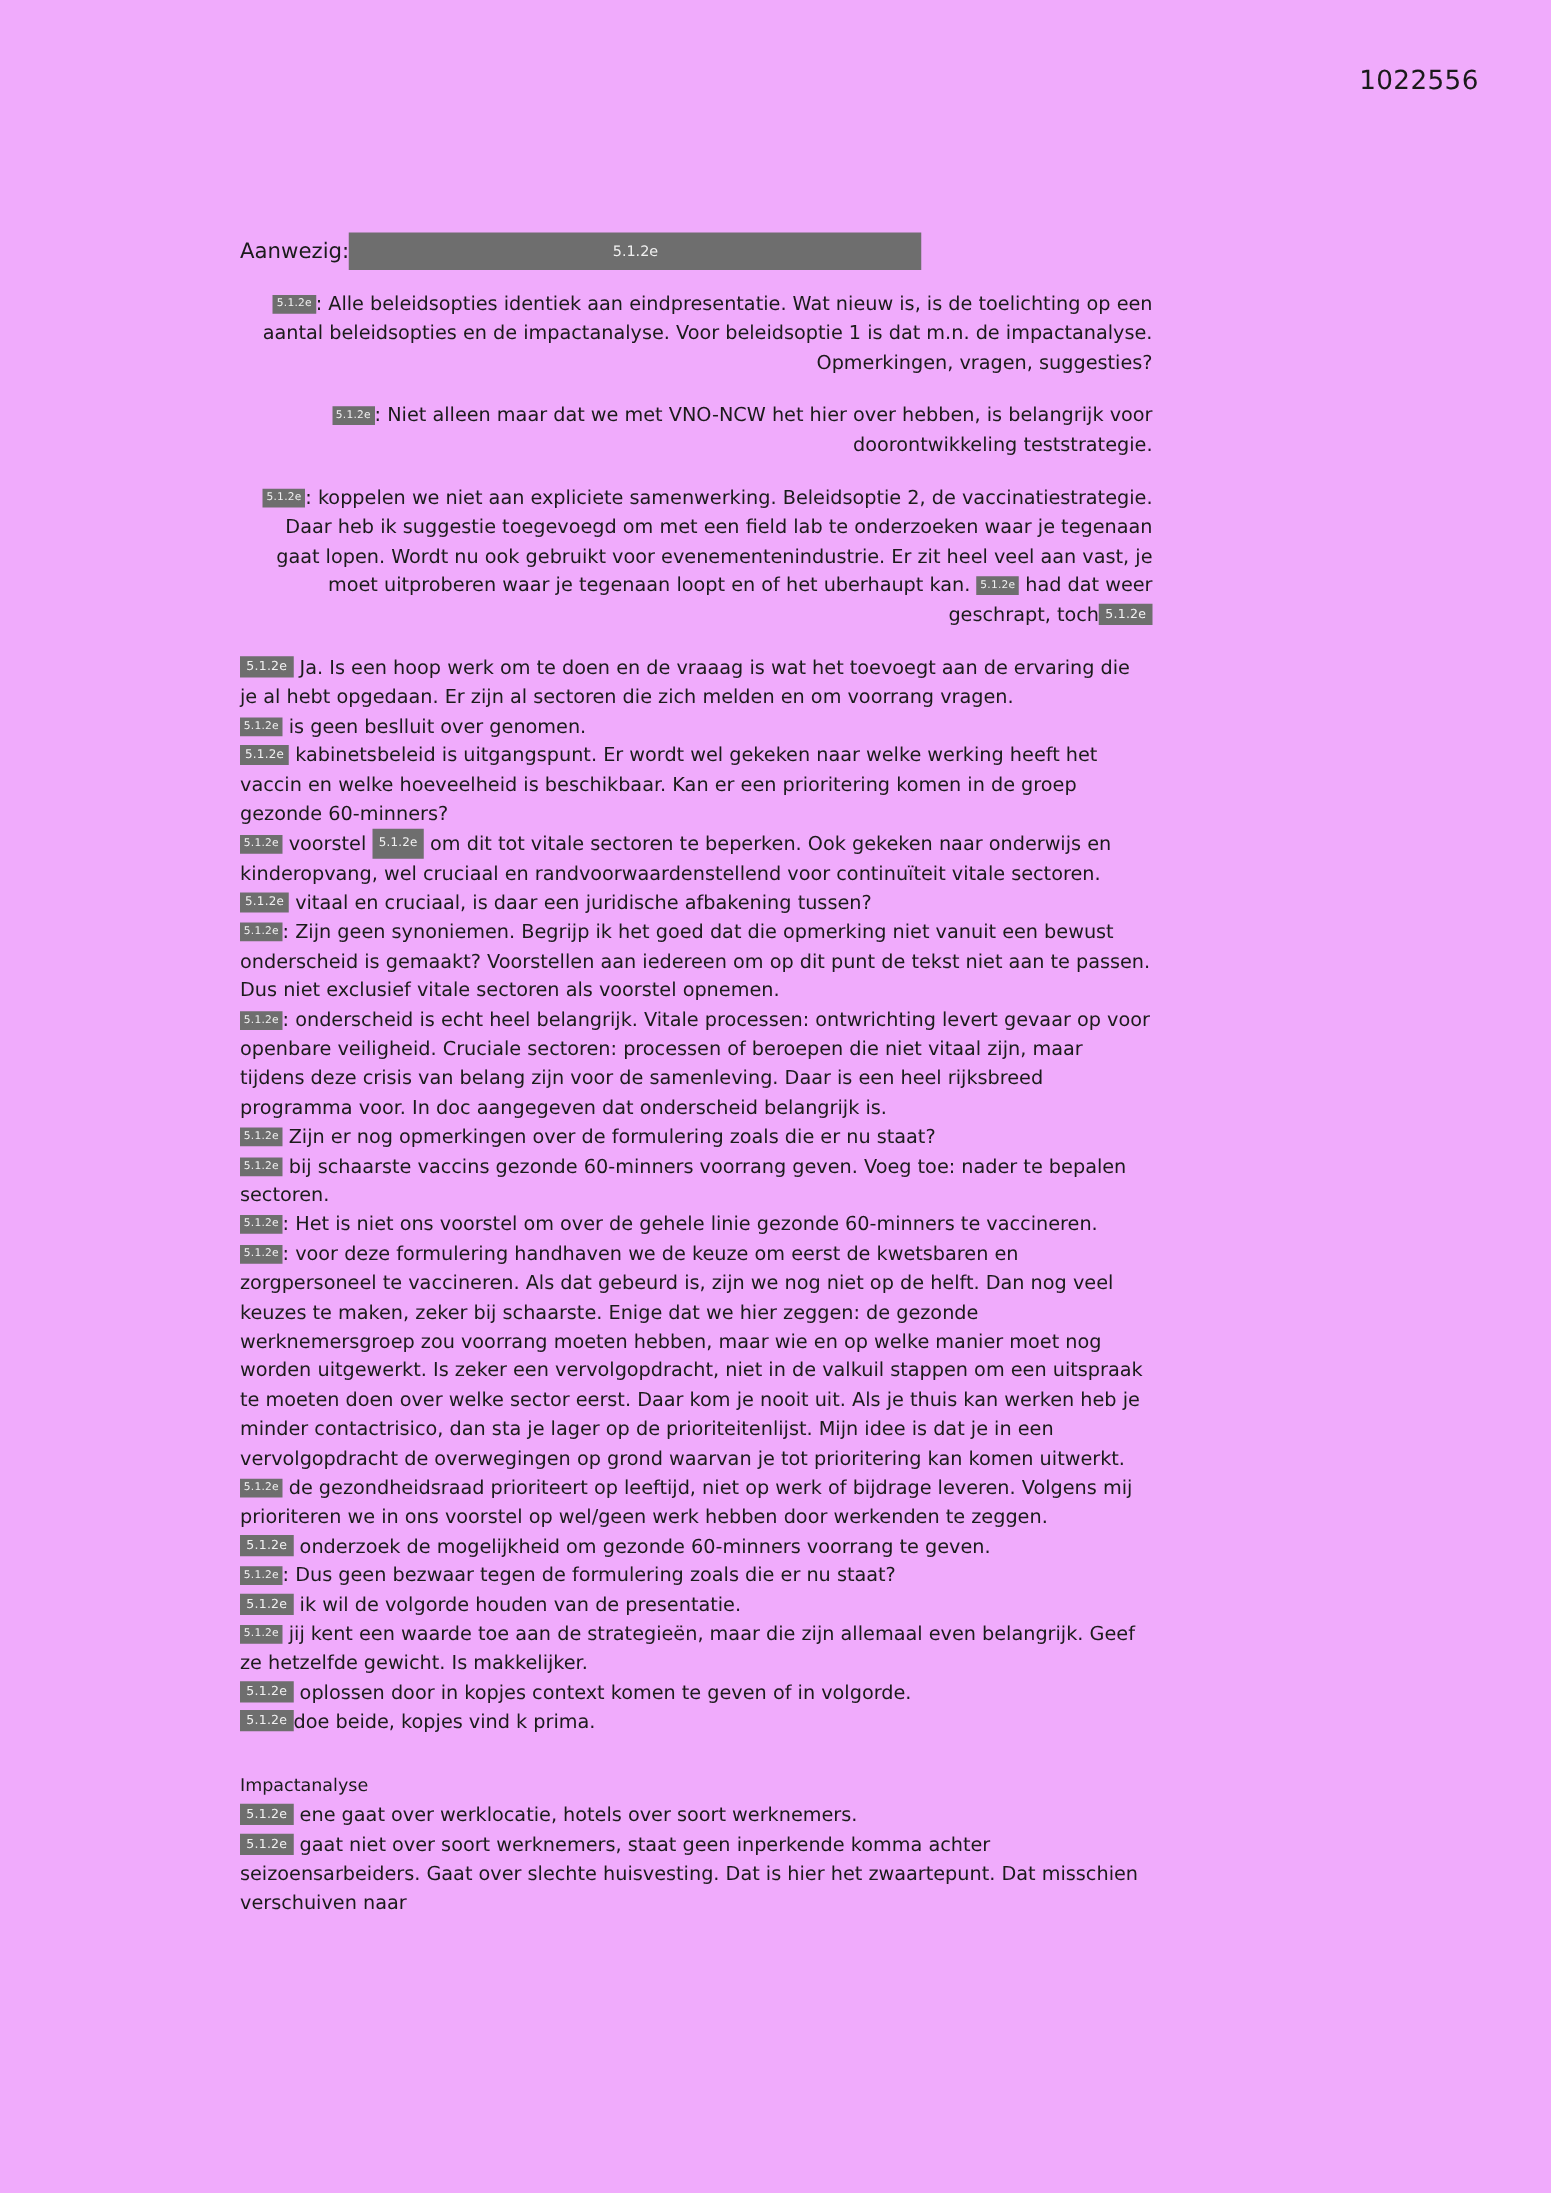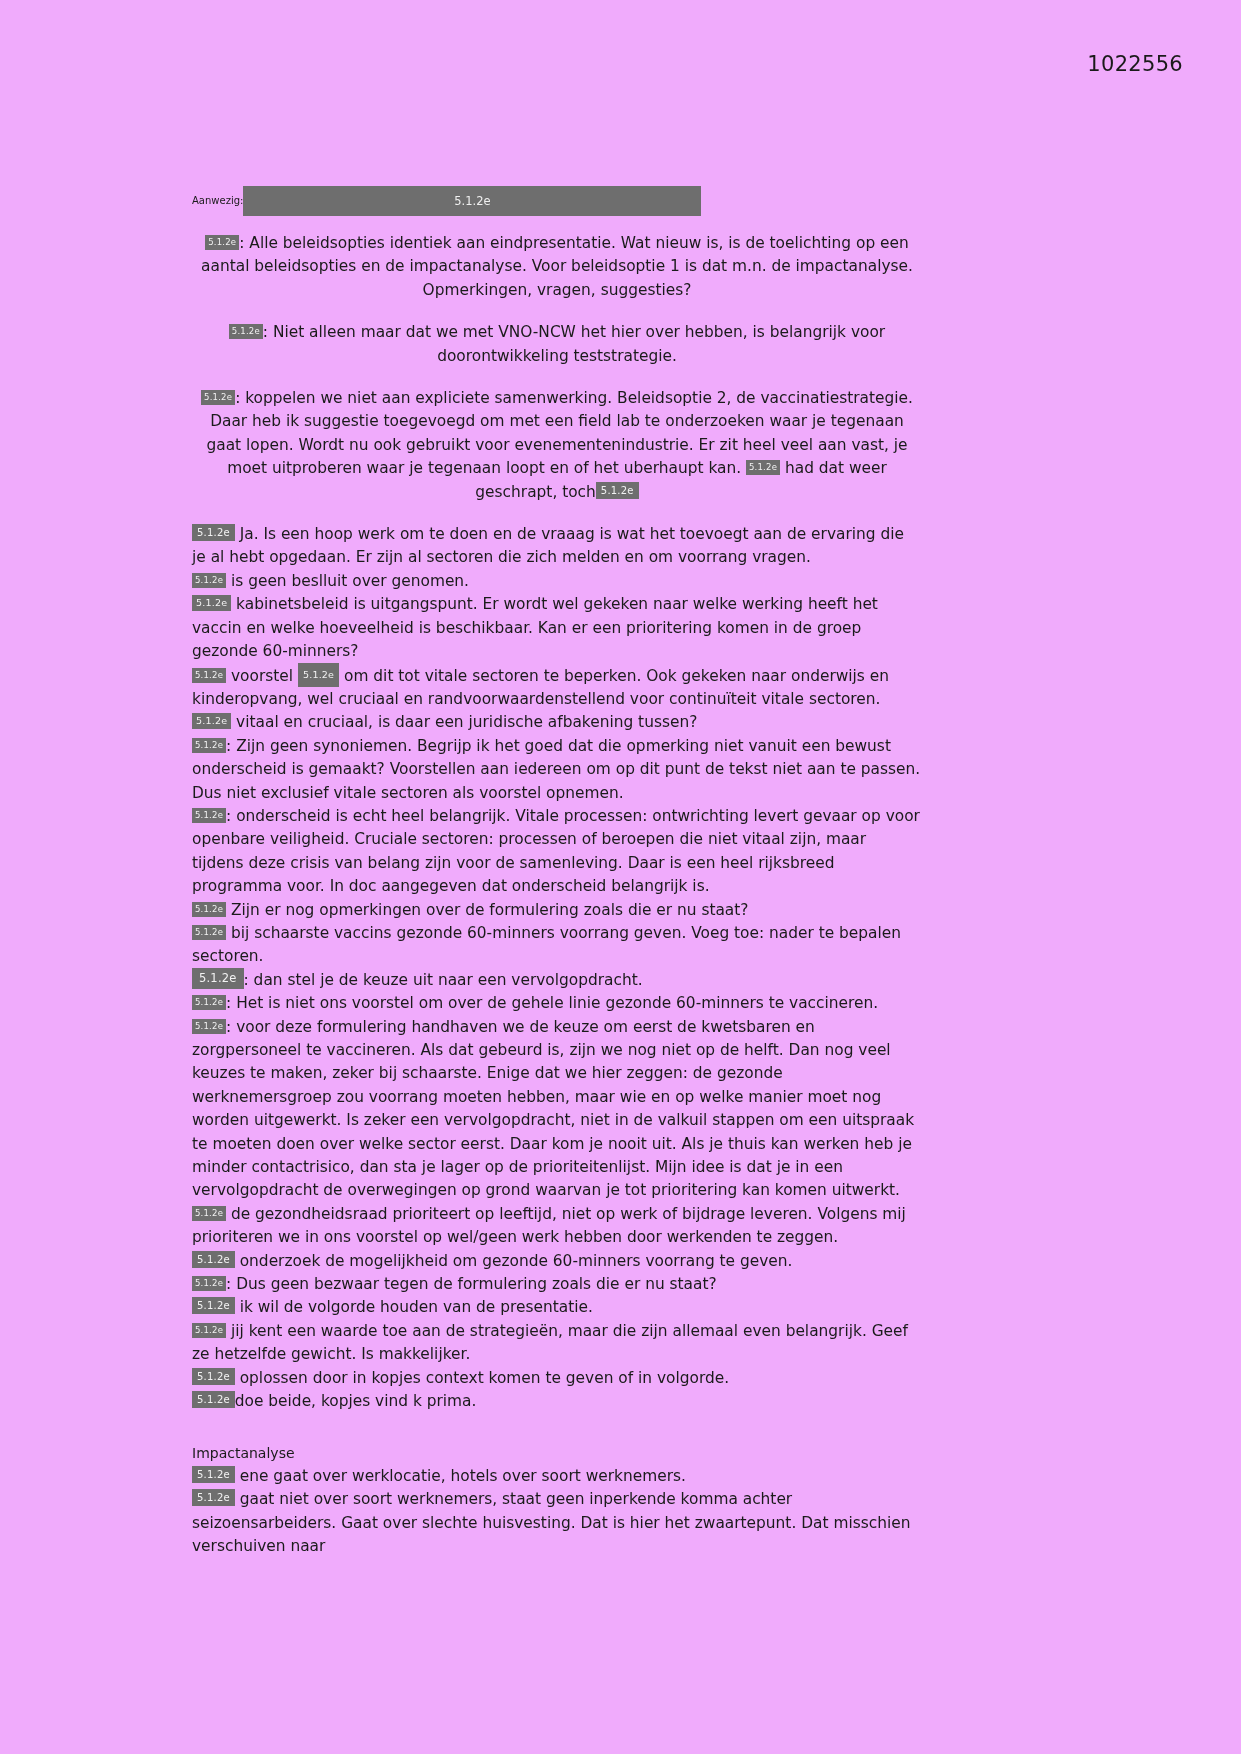--- a/index.html
+++ b/index.html
@@ -58,40 +58,40 @@
 
   
   .attend-row {
     display: block;
     height: 32px;
     margin-bottom: 14px;
     white-space: nowrap;
   }
   .attend-label {
     display: inline-block;
-    font-size: 10px;
+    font-size: 17px;
     line-height: 30px;
     vertical-align: top;
     color: #1b1b1b;
   }
   .attend-bar {
     display: inline-block;
     width: 458px;
     height: 30px;
     background: #6e6e6e;
     color: #f0f0f0;
     font-size: 11.5px;
     line-height: 30px;
     text-align: center;
     vertical-align: top;
   }
 
   p.para {
     margin: 0 0 19px 0;
-    text-align: center;
+    text-align: right;
   }
   p.tight {
     margin: 0 0 0 0;
   }
   .block-tight p.tight { margin: 0; }
 
   .section-gap { height: 28px; }
 
   .impact-head {
     margin: 0 0 0 0;
@@ -131,21 +131,20 @@
       <p class="tight"><span class="redaction">5.1.2e</span><span> vitaal en cruciaal, is daar een juridische afbakening tussen?</span></p>
 
       <p class="tight"><span class="redaction r-sm">5.1.2e</span><span>: Zijn geen synoniemen. Begrijp ik het goed dat die opmerking niet vanuit een bewust onderscheid is gemaakt? Voorstellen aan iedereen om op dit punt de tekst niet aan te passen. Dus niet exclusief vitale sectoren als voorstel opnemen.</span></p>
 
       <p class="tight"><span class="redaction r-sm">5.1.2e</span><span>: onderscheid is echt heel belangrijk. Vitale processen: ontwrichting levert gevaar op voor openbare veiligheid. Cruciale sectoren: processen of beroepen die niet vitaal zijn, maar tijdens deze crisis van belang zijn voor de samenleving. Daar is een heel rijksbreed programma voor. In doc aangegeven dat onderscheid belangrijk is.</span></p>
 
       <p class="tight"><span class="redaction r-sm">5.1.2e</span><span> Zijn er nog opmerkingen over de formulering zoals die er nu staat?</span></p>
 
       <p class="tight"><span class="redaction r-sm">5.1.2e</span><span> bij schaarste vaccins gezonde 60-minners voorrang geven. Voeg toe: nader te bepalen sectoren.</span></p>
 
-      <p class="tight"><span class="redaction r-lg">5.1.2e</span><span>: dan stel je de keuze uit naar een vervolgopdracht.</span></p>
 
       <p class="tight"><span class="redaction r-sm">5.1.2e</span><span>: Het is niet ons voorstel om over de gehele linie gezonde 60-minners te vaccineren.</span></p>
 
       <p class="tight"><span class="redaction r-sm">5.1.2e</span><span>: voor deze formulering handhaven we de keuze om eerst de kwetsbaren en zorgpersoneel te vaccineren. Als dat gebeurd is, zijn we nog niet op de helft. Dan nog veel keuzes te maken, zeker bij schaarste. Enige dat we hier zeggen: de gezonde werknemersgroep zou voorrang moeten hebben, maar wie en op welke manier moet nog worden uitgewerkt. Is zeker een vervolgopdracht, niet in de valkuil stappen om een uitspraak te moeten doen over welke sector eerst. Daar kom je nooit uit. Als je thuis kan werken heb je minder contactrisico, dan sta je lager op de prioriteitenlijst. Mijn idee is dat je in een vervolgopdracht de overwegingen op grond waarvan je tot prioritering kan komen uitwerkt.</span></p>
 
       <p class="tight"><span class="redaction r-sm">5.1.2e</span><span> de gezondheidsraad prioriteert op leeftijd, niet op werk of bijdrage leveren. Volgens mij prioriteren we in ons voorstel op wel/geen werk hebben door werkenden te zeggen.</span></p>
 
       <p class="tight"><span class="redaction r-md">5.1.2e</span><span> onderzoek de mogelijkheid om gezonde 60-minners voorrang te geven.</span></p>
 
       <p class="tight"><span class="redaction r-sm">5.1.2e</span><span>: Dus geen bezwaar tegen de formulering zoals die er nu staat?</span></p>

